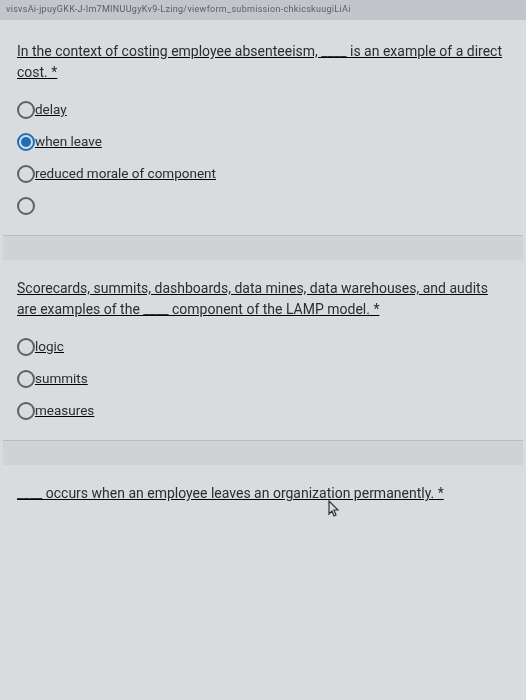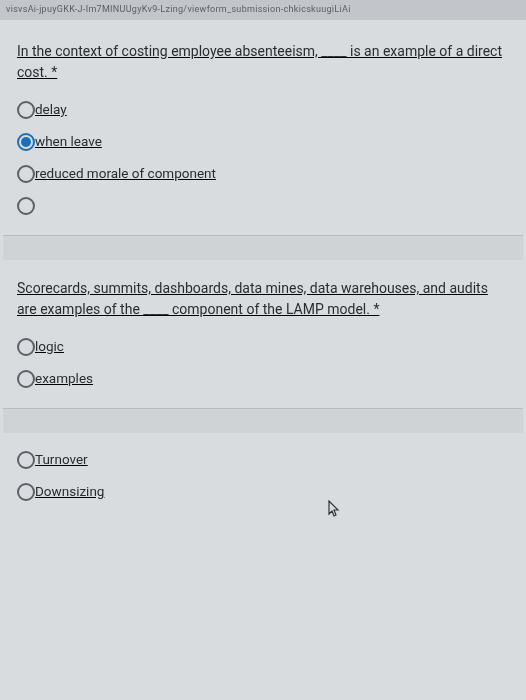--- a/index.html
+++ b/index.html
@@ -119,38 +119,33 @@
 
   <div class="question-block">
     <div class="question-text">Scorecards, summits, dashboards, data mines, data warehouses, and audits are examples of the ____ component of the LAMP model. *</div>
     <div class="options">
       <div class="option">
         <div class="radio"></div>
         <span class="option-label">logic</span>
       </div>
       <div class="option">
         <div class="radio"></div>
-        <span class="option-label">examples</span>
+        <span class="option-label">summits</span>
+      </div>
+      <div class="option">
+        <div class="radio"></div>
+        <span class="option-label">measures</span>
       </div>
     </div>
   </div>
 
   <div class="gap"></div>
 
   <div class="question-block" style="border-bottom:none;">
-    <div class="options">
-      <div class="option">
-        <div class="radio"></div>
-        <span class="option-label">Turnover</span>
-      </div>
-      <div class="option">
-        <div class="radio"></div>
-        <span class="option-label">Downsizing</span>
-      </div>
-    </div>
+    <div class="question-text">____ occurs when an employee leaves an organization permanently. *</div>
   </div>
 
 </div>
 
 <div class="cursor">
   <svg width="14" height="18" viewBox="0 0 14 18">
     <path d="M1 1 L1 14 L4 11 L6 16 L8 15 L6 10 L10 10 Z" fill="none" stroke="#333" stroke-width="1.2"></path>
   </svg>
 </div>
 

